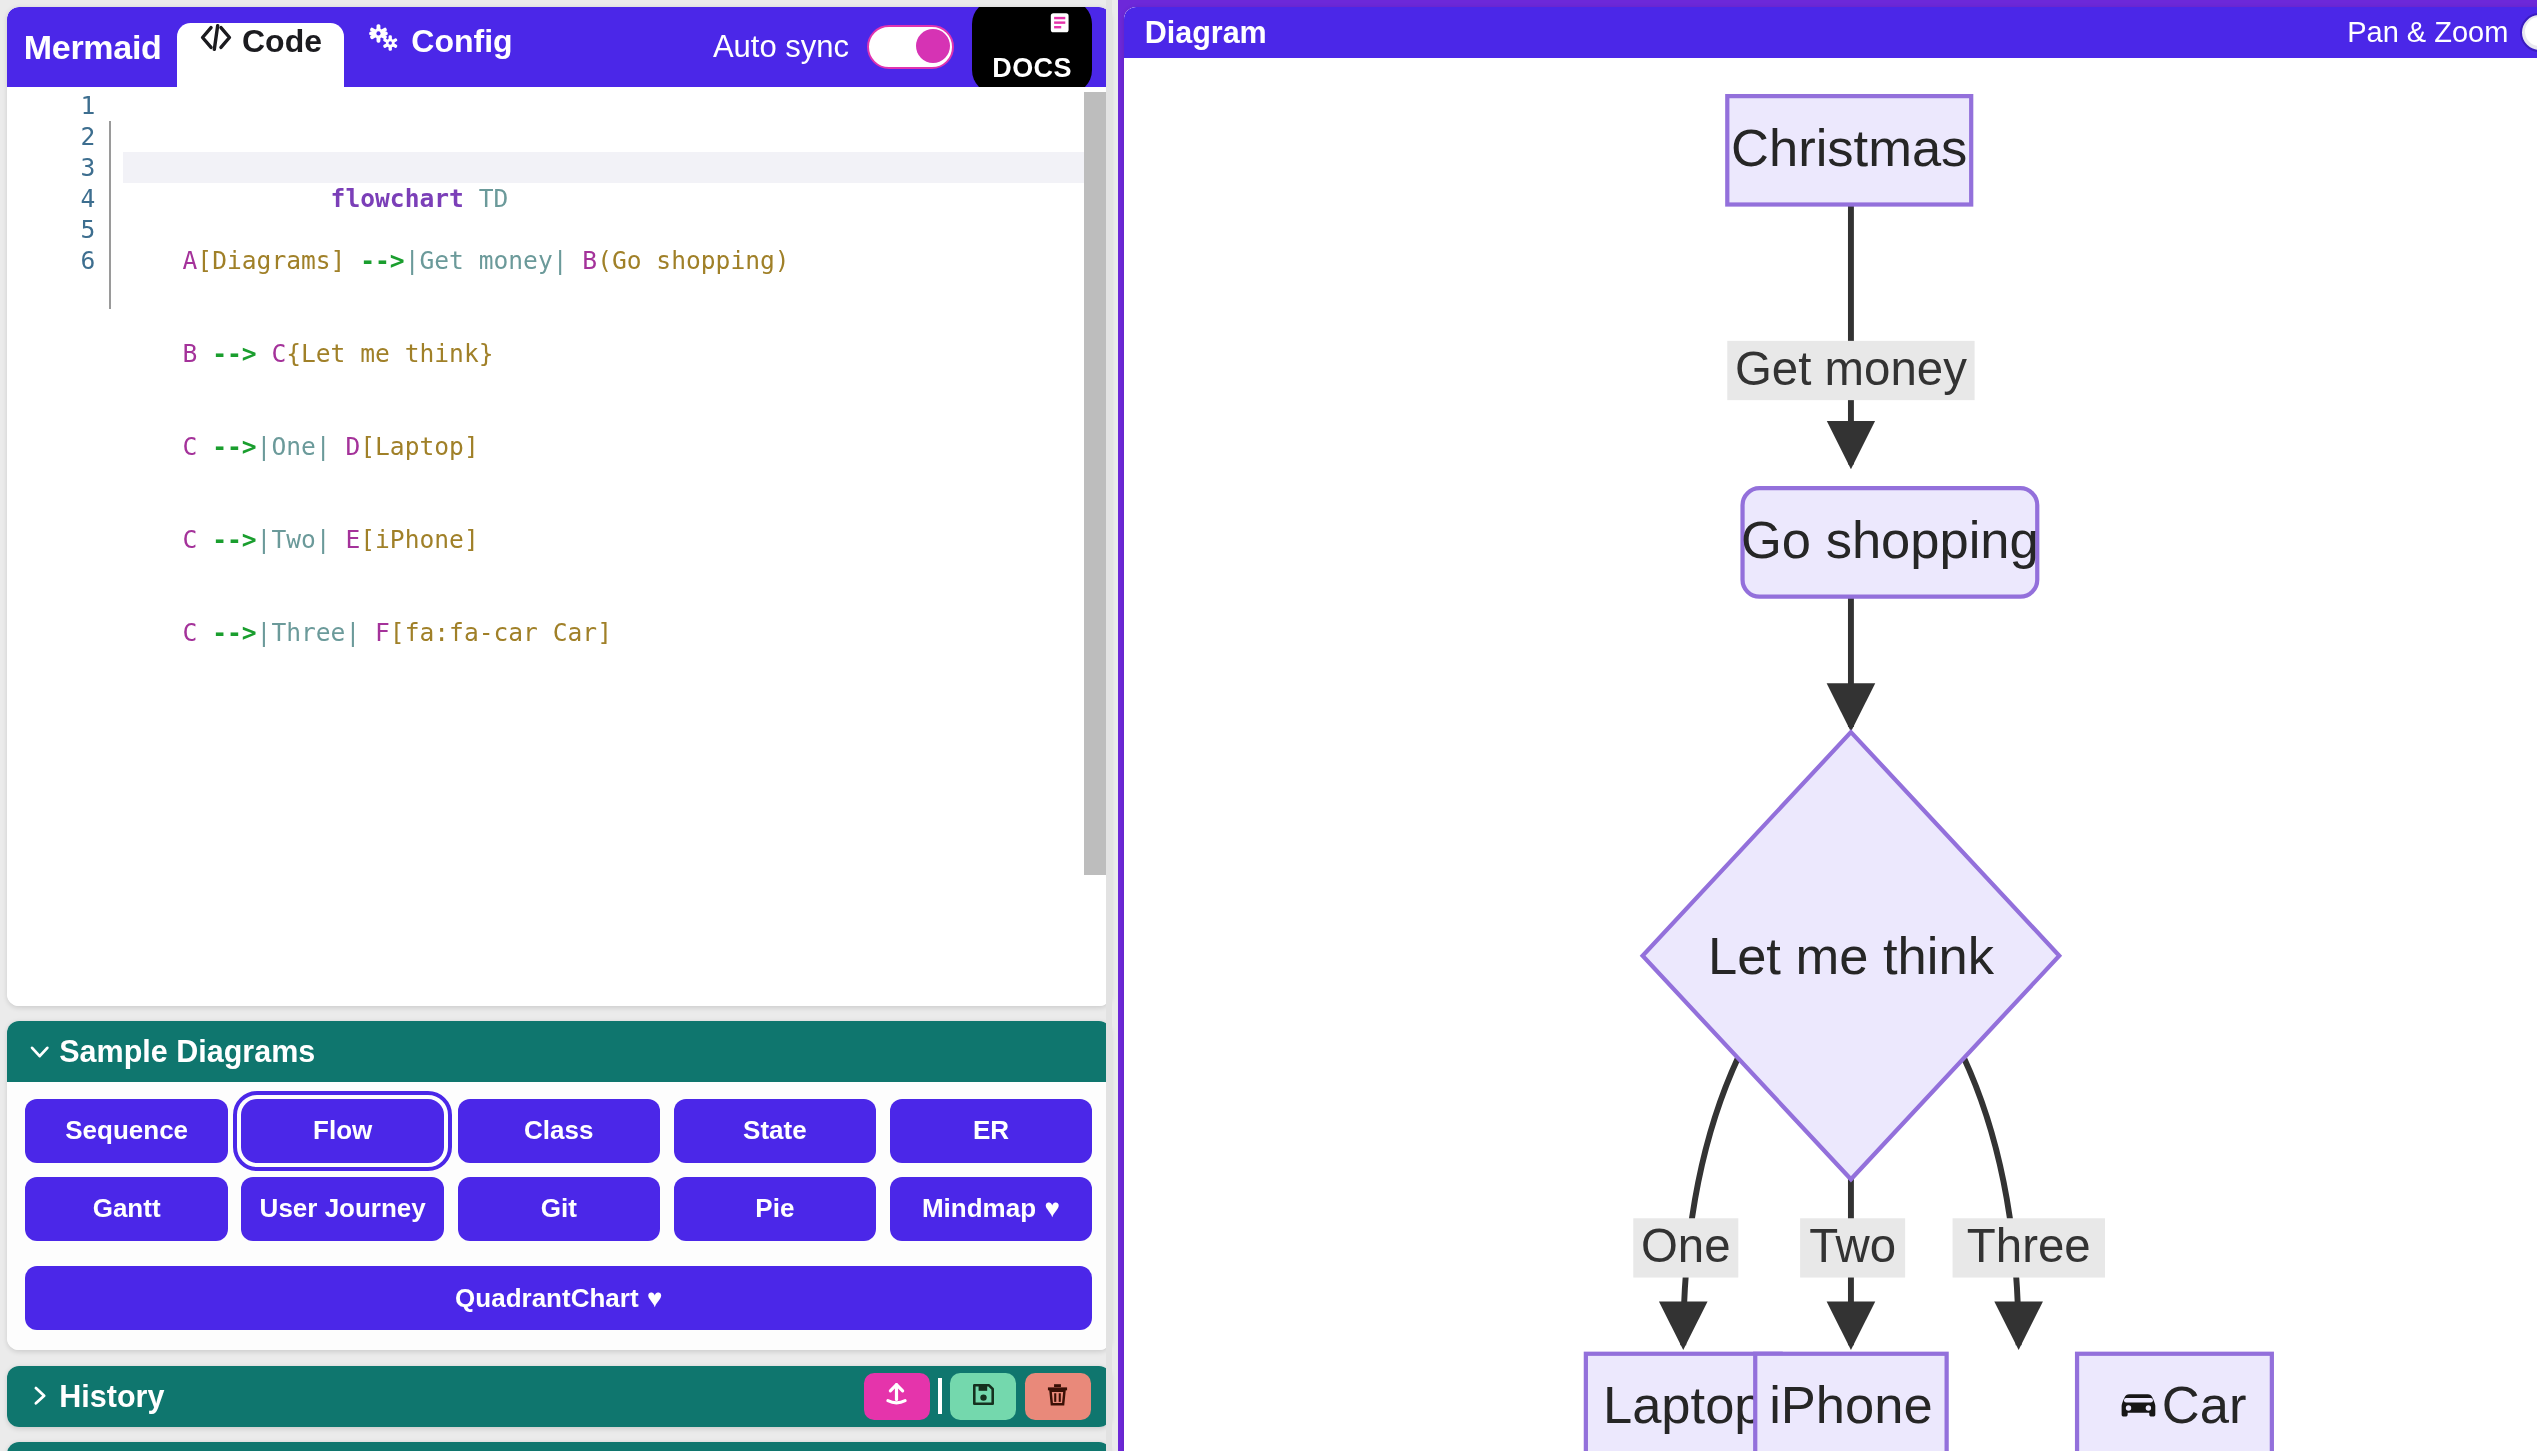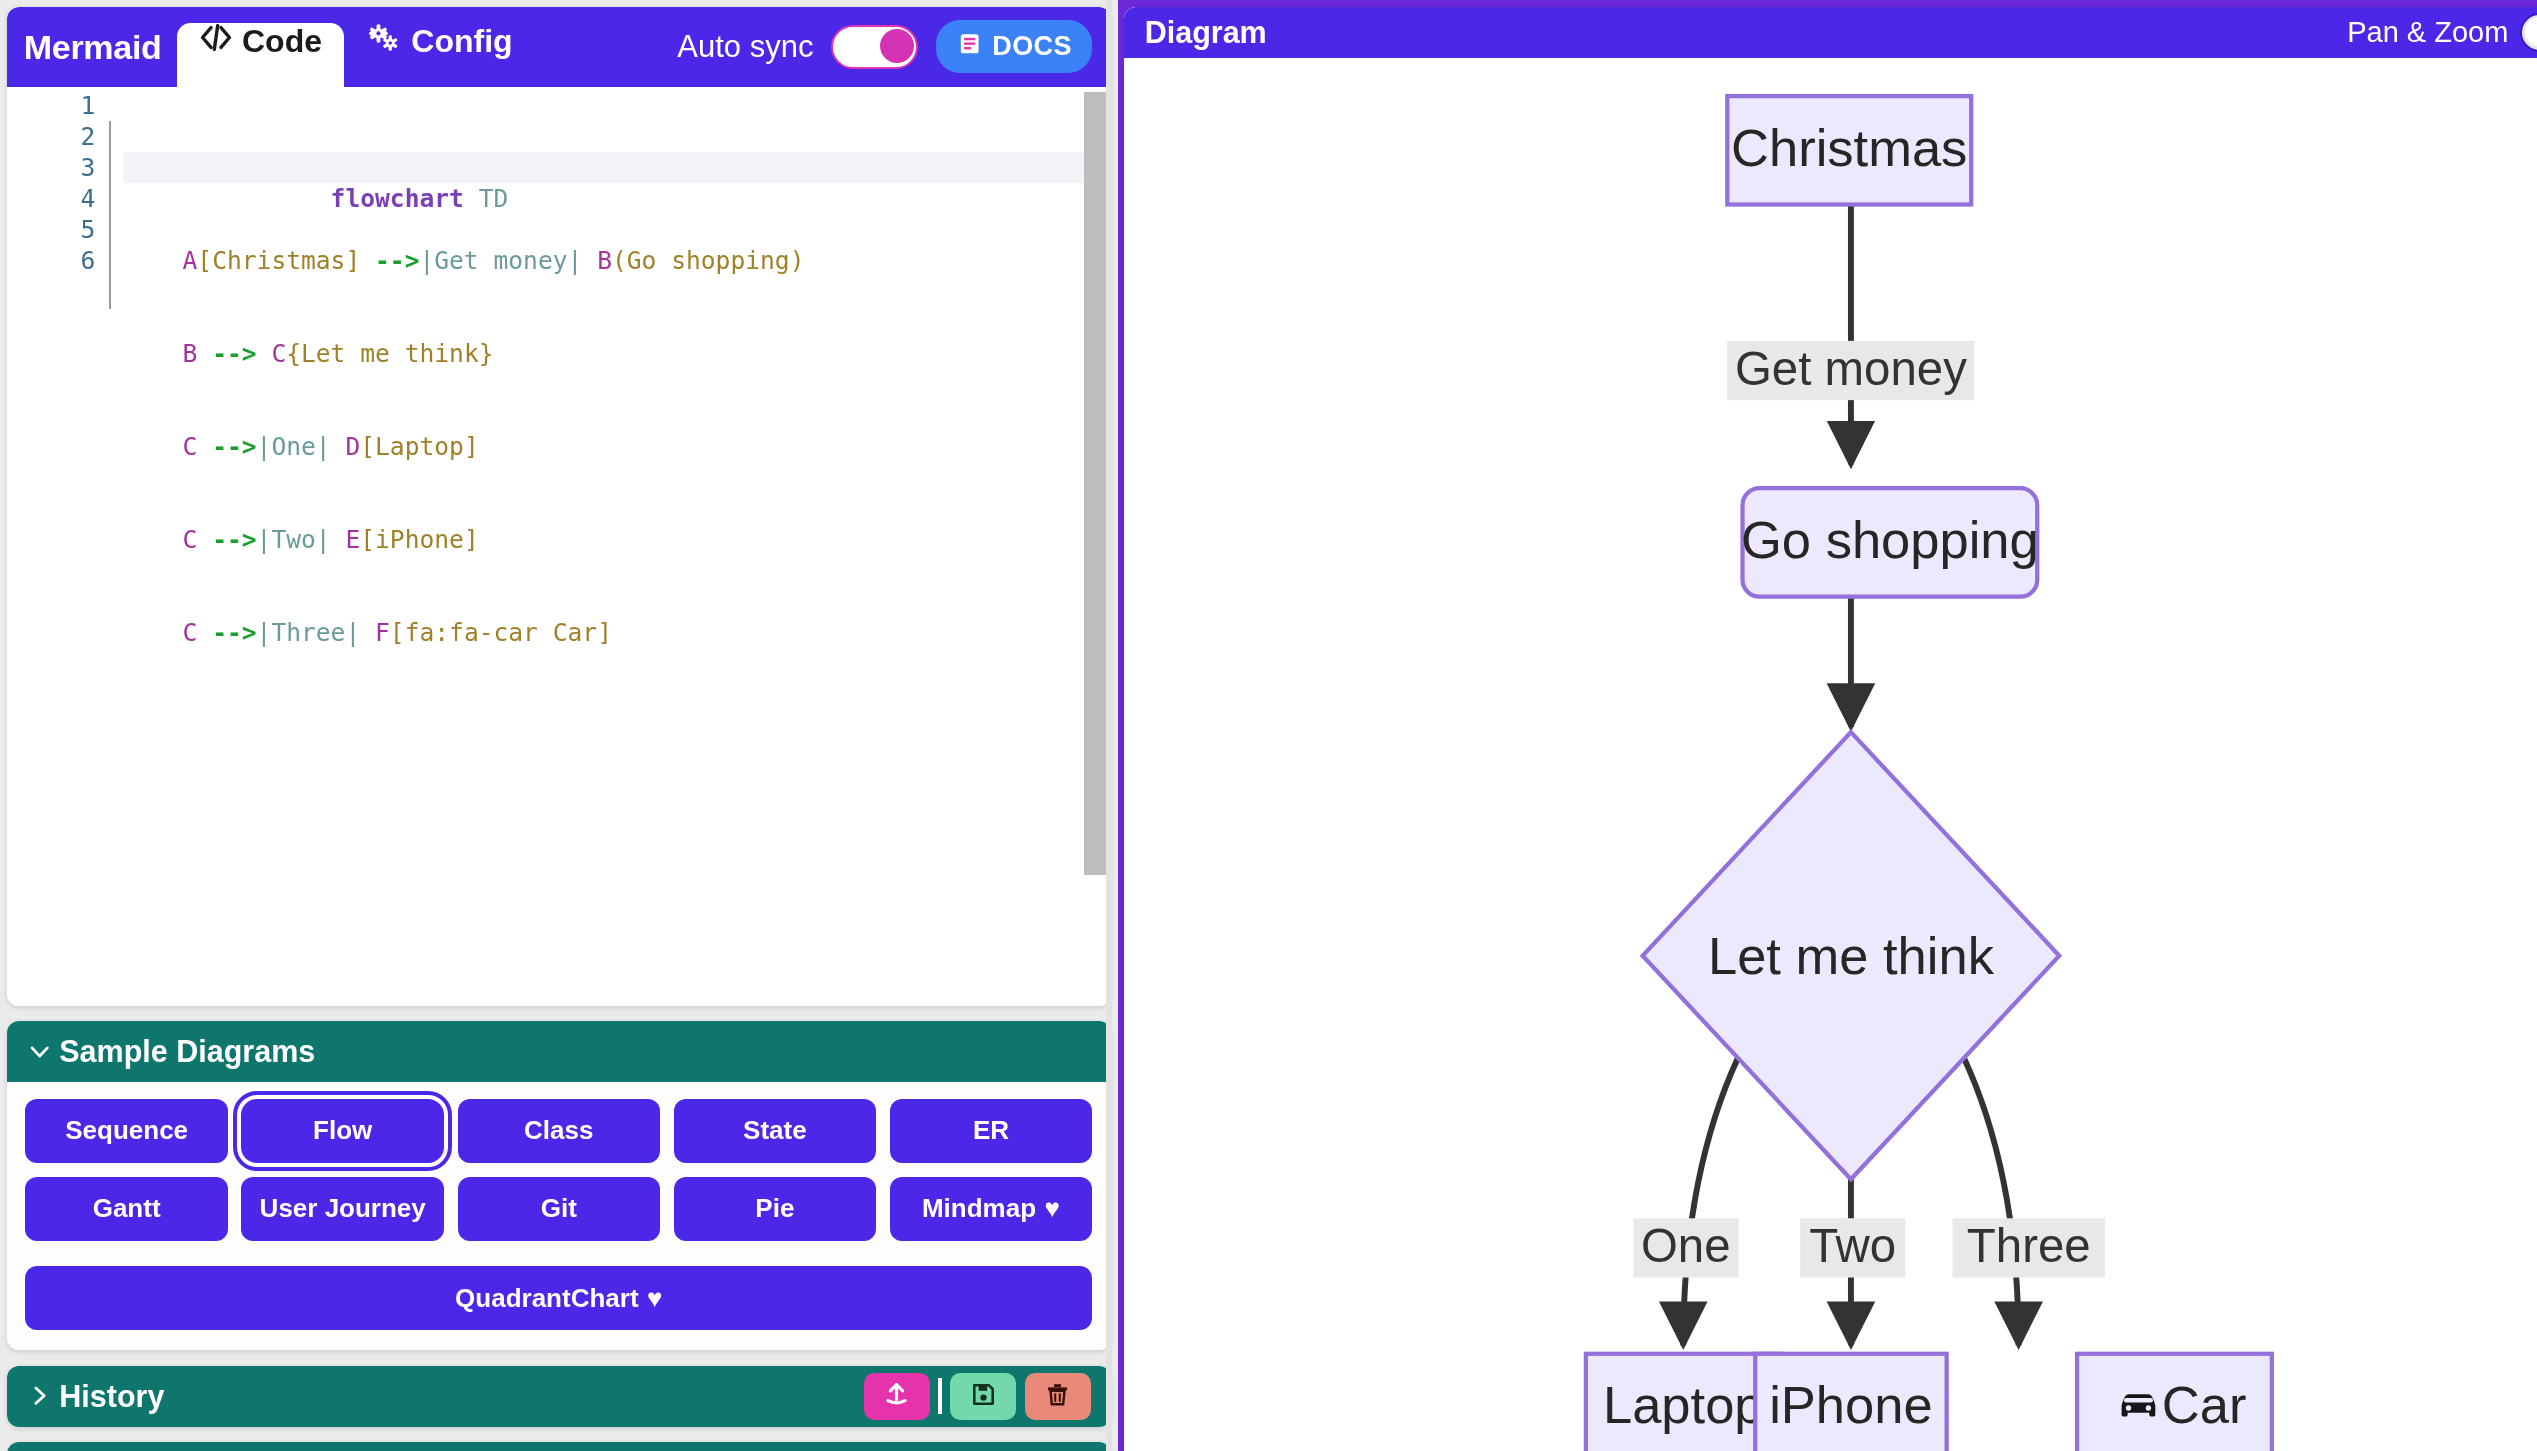--- a/index.html
+++ b/index.html
@@ -112,32 +112,33 @@
   .switch .knob {
     position: absolute;
     right: 2.5px; top: 2.5px;
     width: 34px; height: 34px;
     border-radius: 50%;
     background: #d633b4;
   }
 
   .docs-btn {
     display: flex;
-    align-items: center;
+    align-items: flex-end;
     gap: 10.2px;
-    background: #3b82f6;
+    background: #000000;
     color: #ffffff;
     font-size: 27px;
     font-weight: bold;
     letter-spacing: 0.4px;
     padding: 10.2px 20.3px;
     border-radius: 24px;
     border: none;
     cursor: pointer;
     white-space: nowrap;
+    flex-direction: column;
   }
 
   
   .code-wrap {
     position: relative;
     height: 919px;
     background: #ffffff;
     overflow: hidden;
     display: flex;
   }
@@ -416,21 +417,21 @@
             <div>3</div>
             <div>4</div>
             <div>5</div>
             <div>6</div>
           </div>
           <div class="gutter-line"></div>
           <div class="code-lines">
             <div class="active-line">
               <span class="tk-kw">flowchart</span><span class="tk-dir"> TD</span>
             </div>
-            <div>    <span class="tk-id">A</span><span class="tk-txt">[Christmas] </span><span class="tk-arr">--&gt;</span><span class="tk-lbl">|Get money| </span><span class="tk-id">B</span><span class="tk-txt">(Go shopping)</span></div>
+            <div>    <span class="tk-id">A</span><span class="tk-txt">[Diagrams] </span><span class="tk-arr">--&gt;</span><span class="tk-lbl">|Get money| </span><span class="tk-id">B</span><span class="tk-txt">(Go shopping)</span></div>
             <div>    <span class="tk-id">B</span><span class="tk-arr"> --&gt; </span><span class="tk-id">C</span><span class="tk-txt">{Let me think}</span></div>
             <div>    <span class="tk-id">C</span><span class="tk-arr"> --&gt;</span><span class="tk-lbl">|One| </span><span class="tk-id">D</span><span class="tk-txt">[Laptop]</span></div>
             <div>    <span class="tk-id">C</span><span class="tk-arr"> --&gt;</span><span class="tk-lbl">|Two| </span><span class="tk-id">E</span><span class="tk-txt">[iPhone]</span></div>
             <div>    <span class="tk-id">C</span><span class="tk-arr"> --&gt;</span><span class="tk-lbl">|Three| </span><span class="tk-id">F</span><span class="tk-txt">[fa:fa-car Car]</span></div>
           </div>
         </div>
         <div class="code-scrollbar">
           <div class="code-scroll-thumb"></div>
         </div>
       </div>

